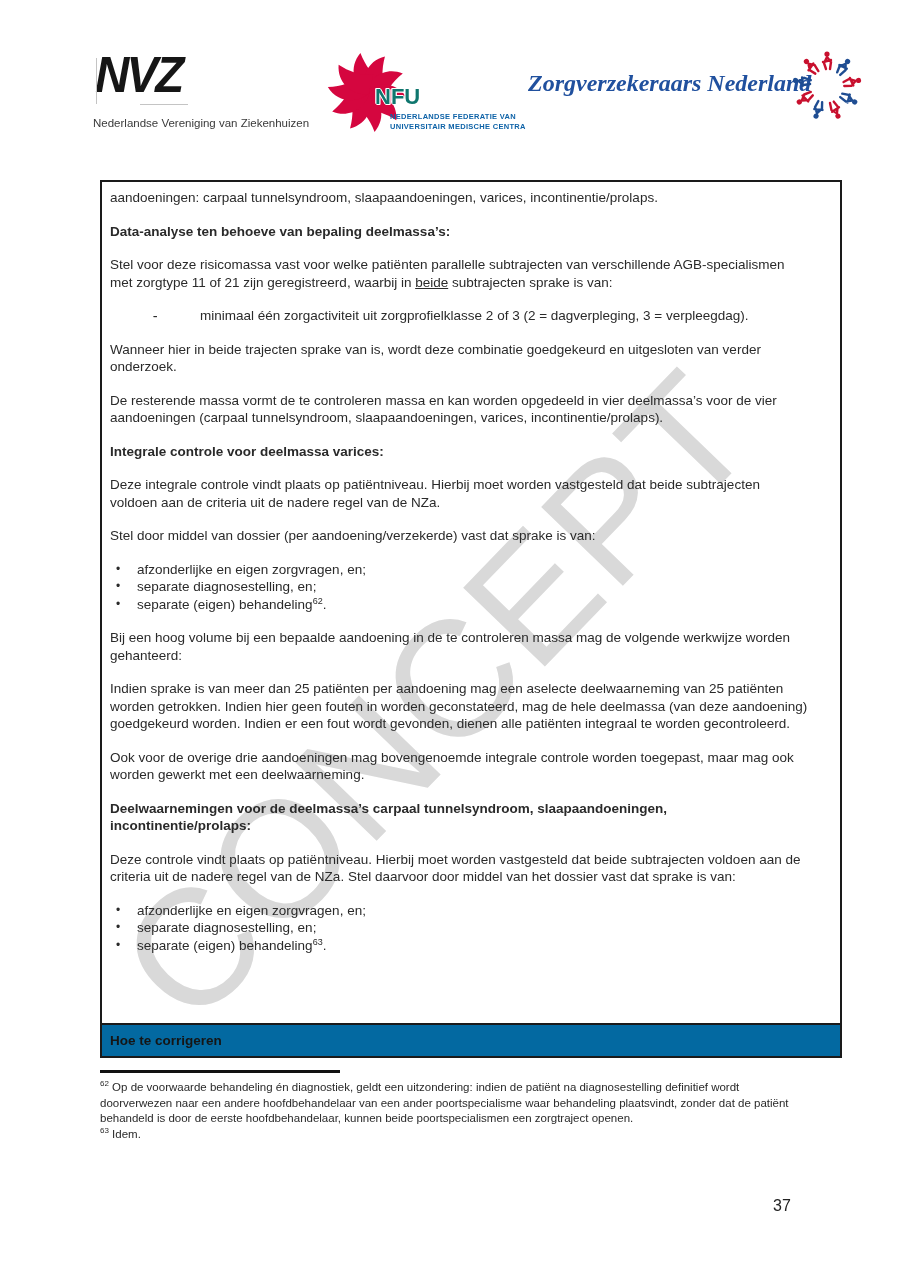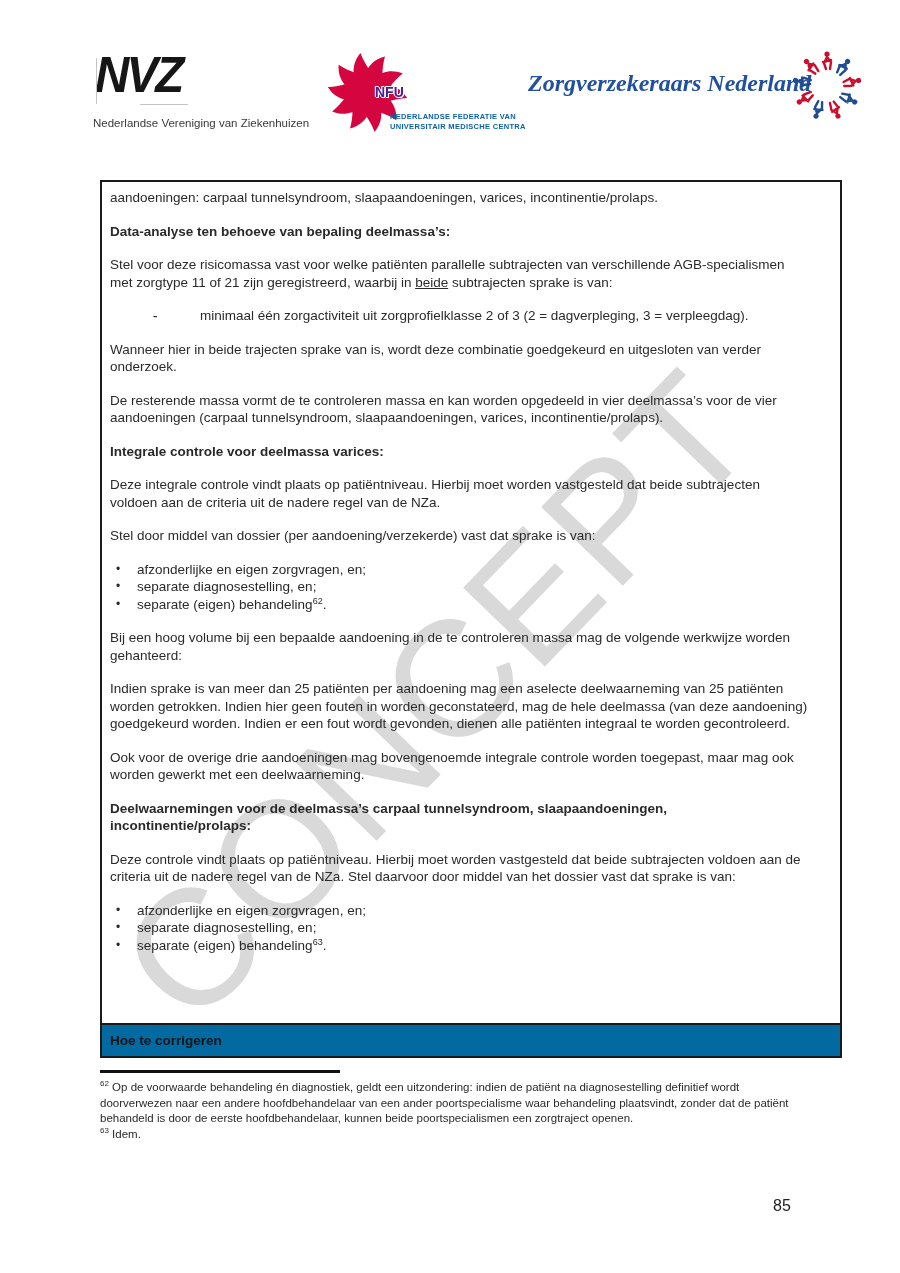--- a/index.html
+++ b/index.html
@@ -16,21 +16,21 @@
 
   
   .hdr{position:absolute;z-index:2;}
   .nvz-logo{left:95px;top:46px;font-weight:900;font-style:italic;
     font-size:50px;letter-spacing:-3px;color:#161616;transform:scaleX(.95);transform-origin:left;}
   .nvz-gline1{left:96px;top:58px;width:1px;height:46px;background:#c4c4c4;}
   .nvz-gline2{left:140px;top:104px;width:48px;height:1px;background:#c4c4c4;}
   .nvz-tagline{left:93px;top:117px;font-size:11.5px;color:#3a3a3a;}
 
   .nfu-swirl{left:320px;top:45px;width:95px;height:95px;}
-  .nfu-label{left:355px;top:84px;font-size:14px;font-weight:bold;color:#4c1d95;
+  .nfu-label{left:355px;top:84px;font-size:22px;font-weight:bold;color:#0f766e;
     text-shadow:1px 0 0 #fff,-1px 0 0 #fff,0 1px 0 #fff,0 -1px 0 #fff,1px 1px 0 #fff,-1px -1px 0 #fff;padding-left:20px;}
   .nfu-caption{left:390px;top:112px;font-size:7.5px;font-weight:bold;color:#0d62a7;
     line-height:10px;letter-spacing:.3px;}
 
   .zn-name{left:528px;top:70px;font-family:"Liberation Serif",serif;
     font-style:italic;font-weight:bold;font-size:24px;color:#20509e;}
   .zn-logo{left:788px;top:48px;width:78px;height:78px;}
 
   
   .doc-box{position:absolute;left:100px;top:180px;width:742px;height:878px;
@@ -170,14 +170,14 @@
       <span>Hoe te corrigeren</span>
     </div>
   </div>
 
   <div class="fn-rule"></div>
   <div class="footnotes" id="footnotes">
       <p class="fn"><sup>62</sup><span> Op de voorwaarde behandeling én diagnostiek, geldt een uitzondering: indien de patiënt na diagnosestelling definitief wordt doorverwezen naar een andere hoofdbehandelaar van een ander poortspecialisme waar behandeling plaatsvindt, zonder dat de patiënt behandeld is door de eerste hoofdbehandelaar, kunnen beide poortspecialismen een zorgtraject openen.</span></p>
       <p class="fn"><sup>63</sup><span> Idem.</span></p>
     </div>
 
-  <div class="page-number">85</div>
+  <div class="page-number">37</div>
 </div>
 
 </body></html>

